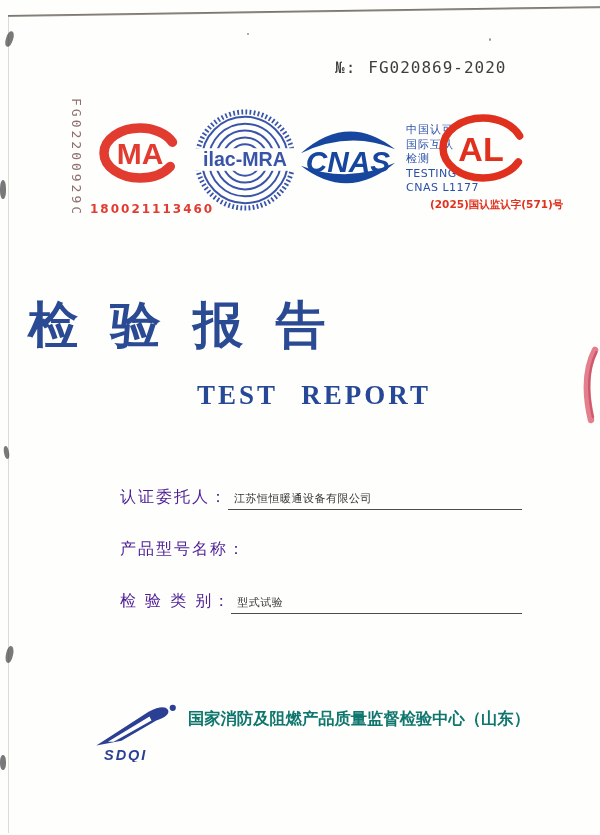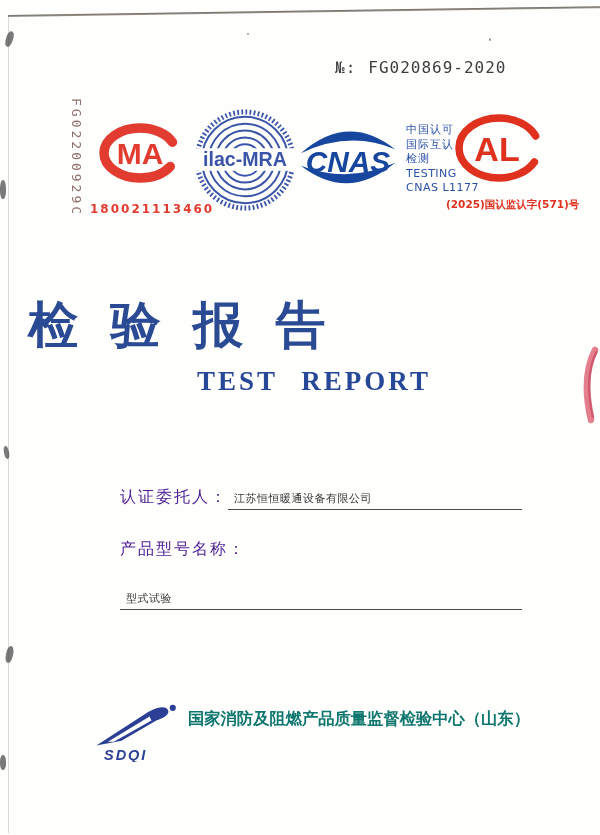--- a/index.html
+++ b/index.html
@@ -30,28 +30,28 @@
   .vcode{position:absolute;left:84px;top:98px;transform:rotate(90deg);transform-origin:0 0;
     font-family:"DejaVu Sans Mono",monospace;font-size:13px;letter-spacing:3px;color:#8e6f6d;white-space:nowrap;}
 
   
   .cma{position:absolute;left:90px;top:112px;width:100px;text-align:center;}
   .cma-num{margin-top:2px;font-size:12px;font-weight:bold;color:#e23b30;letter-spacing:2px;white-space:nowrap;}
   .ilac{position:absolute;left:193px;top:106px;}
   .cnas-group{position:absolute;left:298px;top:121px;display:flex;gap:8px;}
   .cnas-caption{font-size:11px;line-height:14.5px;color:#2b50a8;letter-spacing:1px;padding-top:2px;white-space:nowrap;}
   .cnas-caption .lat{letter-spacing:.5px;}
-  .cal{position:absolute;left:446px;top:110px;width:110px;text-align:center;}
+  .cal{position:absolute;left:430px;top:110px;width:110px;text-align:center;}
   .cal-caption{margin-top:4px;font-size:10.5px;font-weight:bold;color:#e0301e;white-space:nowrap;}
 
   
   .title-zh{position:absolute;left:0;top:292px;width:600px;padding-left:28px;box-sizing:border-box;
     font-size:50px;font-weight:bold;color:#2b4a94;letter-spacing:10px;
     font-family:Liberation Serif, serif;}
-  .title-en{position:absolute;left:0;top:366px;width:600px;padding-left:28px;box-sizing:border-box;
+  .title-en{position:absolute;left:0;top:380px;width:600px;padding-left:28px;box-sizing:border-box;
     text-align:center;font-family:"Liberation Serif",serif;font-size:27px;font-weight:bold;
     color:#274896;letter-spacing:3px;word-spacing:14px;}
 
   
   .fields{position:absolute;left:120px;top:487px;width:402px;}
   .field-row{display:flex;align-items:baseline;margin-bottom:29px;height:23px;}
   .field-label{font-size:16px;color:#4c1d95;letter-spacing:2px;white-space:nowrap;flex:0 0 auto;}
   .field-value{flex:1 1 auto;border-bottom:1.2px solid #4c4c4c;padding:0 2px 3px 6px;
     font-family:"Liberation Serif",serif;font-size:11px;color:#343434;letter-spacing:.5px;white-space:nowrap;}
 
@@ -140,20 +140,21 @@
 
   <div class="fields">
     <div class="field-row">
       <span class="field-label">认证委托人：</span>
       <span class="field-value">江苏恒恒暖通设备有限公司</span>
     </div>
     <div class="field-row">
       <span class="field-label">产品型号名称：</span>
     </div>
     <div class="field-row">
+      <span class="field-label">检 验 类 别：</span>
       <span class="field-value">型式试验</span>
     </div>
   </div>
 
   <div class="footer">
     <svg width="84" height="60" viewBox="0 0 86 62">
       <path d="M 2 45 L 56 10 Q 72 2 76 8 Q 79 14 64 19 L 28 40 Z" fill="#2b3f94"></path>
       <path d="M 14 41 L 57 15 L 59 19 L 20 41 Z" fill="#fefefd"></path>
       <circle cx="81" cy="6" r="3.2" fill="#2b3f94"></circle>
       <text x="10" y="60" font-size="15" font-weight="800" font-style="italic" letter-spacing="2" fill="#2b3f94">SDQI</text>

